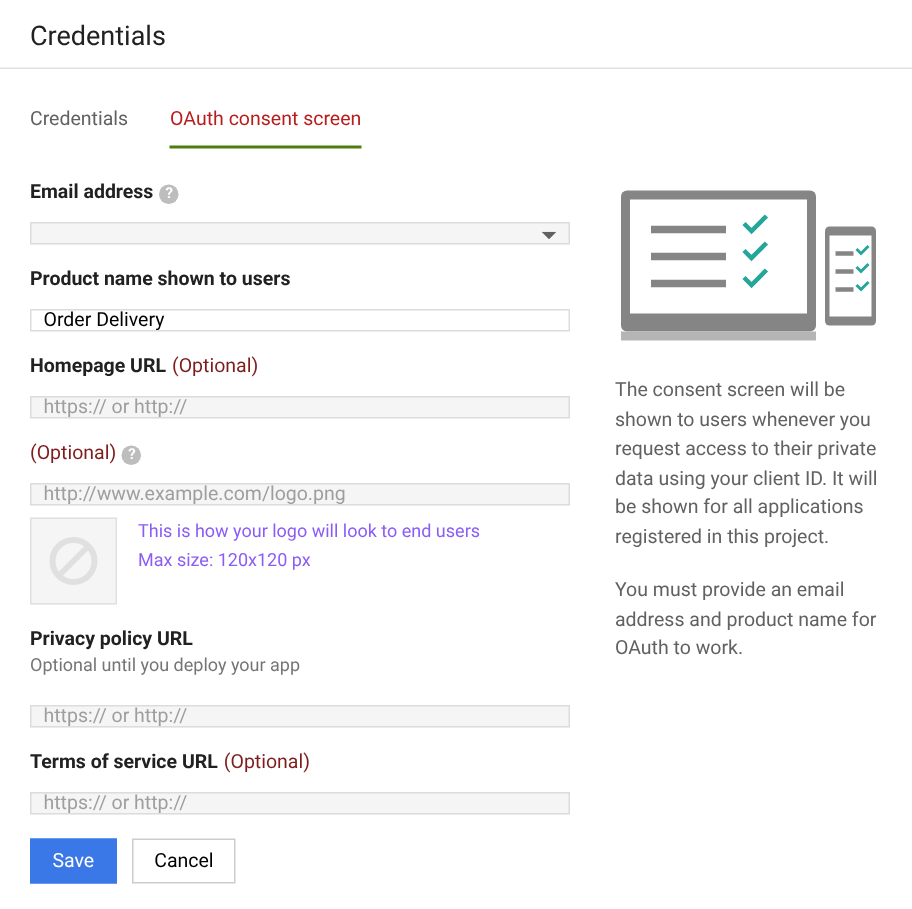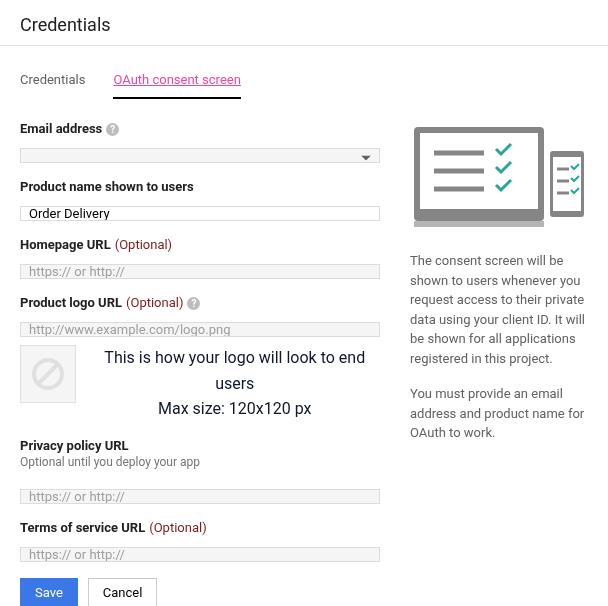--- a/index.html
+++ b/index.html
@@ -23,23 +23,22 @@
     padding: 0 20px;
     margin-top: 18px;
   }
   .tab {
     padding: 8px 0 10px;
     font-size: 13px;
     color: #616161;
     cursor: pointer;
   }
   .tab.active {
-    color: #ec4899;
-    border-bottom: 2px solid #000000;
-    text-decoration: underline;
+    color: #b91c1c;
+    border-bottom: 2px solid #4d7c0f;
   }
   .content {
     display: flex;
     padding: 22px 20px 20px;
     gap: 30px;
   }
   .form-col { width: 360px; }
   .side-col { flex: 1; color: #616161; font-size: 13px; line-height: 1.5; }
   .field { margin-bottom: 16px; }
   .field-label {
@@ -81,21 +80,21 @@
   .select .caret {
     position: absolute; right: 8px; top: 50%; transform: translateY(-50%);
   }
   .logo-preview {
     display: flex; gap: 14px; align-items: flex-start; margin-top: 8px;
   }
   .logo-box {
     width: 58px; height: 58px; background: #f5f5f5; border: 1px solid #e0e0e0;
     display: flex; align-items: center; justify-content: center;
   }
-  .logo-text { font-size: 16px; color: #0f172a; line-height: 1.6; text-align: center; }
+  .logo-text { font-size: 12px; color: #8b5cf6; line-height: 1.6; }
   .buttons { display: flex; gap: 10px; margin-top: 6px; }
   .btn {
     height: 30px; padding: 0 14px; font-size: 13px; border: 1px solid #ccc;
     background: #fff; cursor: pointer; font-family: inherit;
   }
   .btn.primary { background: #3b78e7; color: #fff; border-color: #3b78e7; }
   .illus { margin-bottom: 20px; display:flex; justify-content:center; }
   .p { margin-bottom: 16px; }
 </style>
 </head>
@@ -140,21 +139,20 @@
         <span>Homepage URL</span>
         <span class="optional">(Optional)</span>
       </div>
       <div class="text-input">
         <input type="text" placeholder="https:// or http://" style="">
       </div>
     </div>
 
     <div class="field">
       <div class="field-label">
-        <span>Product logo URL</span>
         <span class="optional">(Optional)</span>
         <span class="help-icon">?</span>
       </div>
       <div class="text-input">
         <input type="text" placeholder="http://www.example.com/logo.png" style="">
       </div>
       <div class="logo-preview">
         <div class="logo-box">
           <svg width="36" height="36" viewBox="0 0 36 36">
               <circle cx="18" cy="18" r="14" fill="none" stroke="#e0e0e0" stroke-width="4"></circle>

